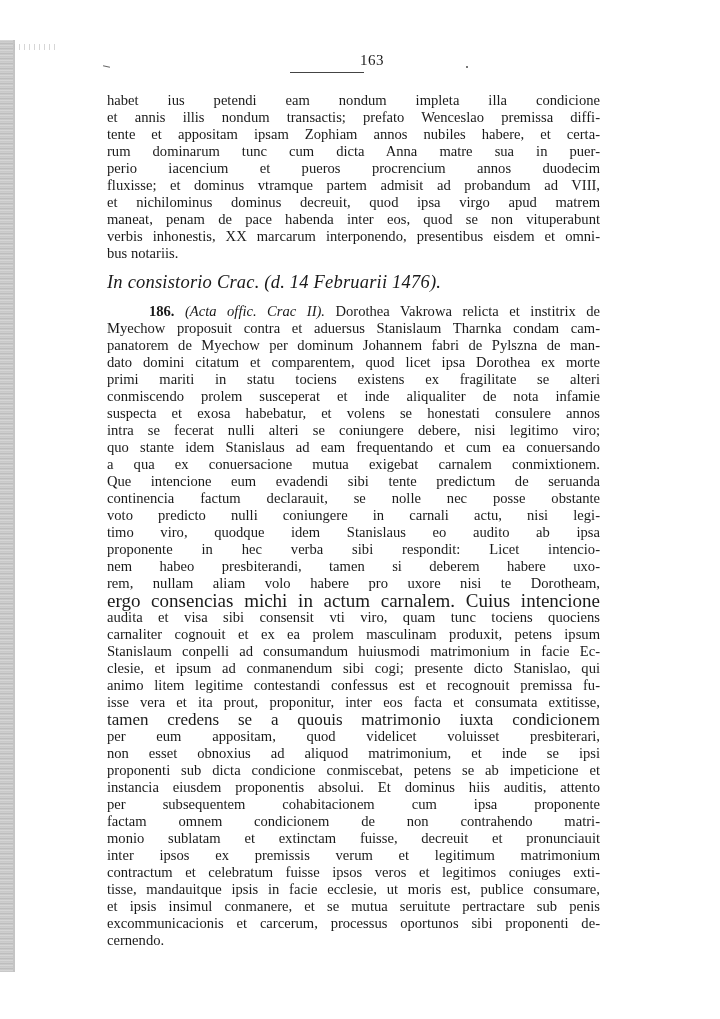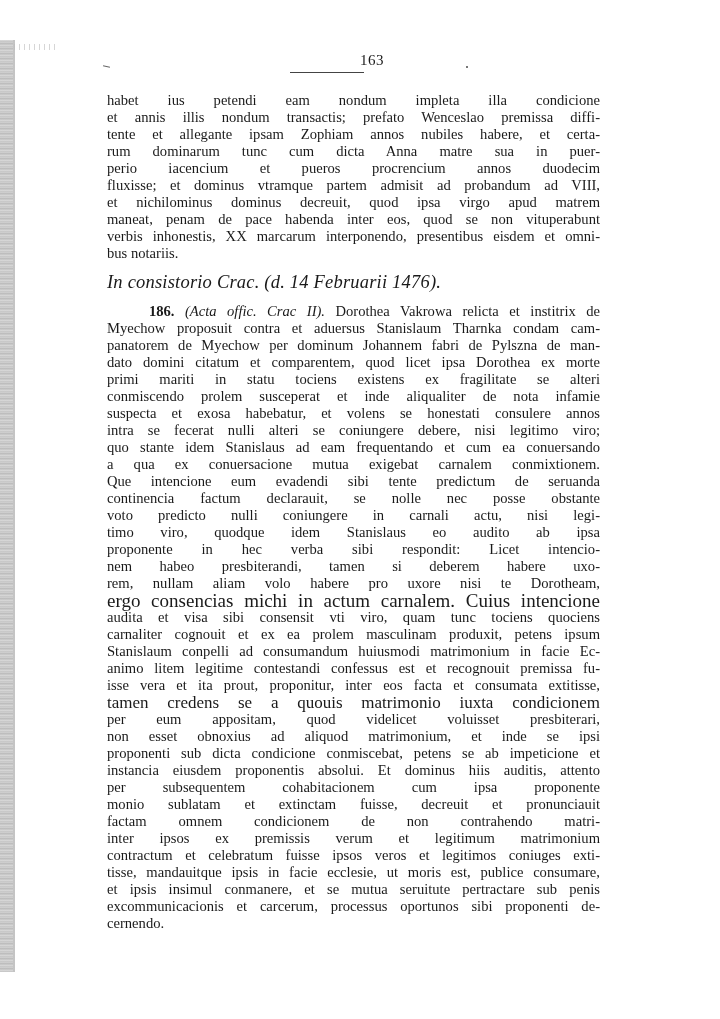--- a/index.html
+++ b/index.html
@@ -34,21 +34,21 @@
 <div class="speck-top"></div>
 
 <div class="page-number">163</div>
 <div class="page-rule"></div>
 <div class="mark-left"></div>
 <div class="mark-right"></div>
 
 <div class="text-block p1">
   <span class="line" style="font-size: 14.6px;">habet ius petendi eam nondum impleta illa condicione</span>
   <span class="line" style="font-size: 14.6px;">et annis illis nondum transactis; prefato Wenceslao premissa diffi-</span>
-  <span class="line" style="font-size: 14.6px;">tente et allegante ipsam Zophiam annos nubiles habere, et certa-</span>
+  <span class="line" style="font-size: 14.6px;">tente et appositam ipsam Zophiam annos nubiles habere, et certa-</span>
   <span class="line" style="font-size: 14.6px; font-family: Liberation Serif, serif;">rum dominarum tunc cum dicta Anna matre sua in puer-</span>
   <span class="line" style="font-size: 14.6px;">perio iacencium et pueros procrencium annos duodecim</span>
   <span class="line" style="font-size: 14.6px;">fluxisse; et dominus vtramque partem admisit ad probandum ad VIII,</span>
   <span class="line" style="font-size: 14.6px;">et nichilominus dominus decreuit, quod ipsa virgo apud matrem</span>
   <span class="line" style="font-size: 14.6px;">maneat, penam de pace habenda inter eos, quod se non vituperabunt</span>
   <span class="line" style="font-size: 14.6px;">verbis inhonestis, XX marcarum interponendo, presentibus eisdem et omni-</span>
   <span class="line last" style="font-size: 14.6px;">bus notariis.</span>
 </div>
 
 <div class="heading">In consistorio Crac. (d. 14 Februarii 1476).</div>
@@ -69,30 +69,31 @@
       <span class="line" style="font-size: 14.6px;">continencia factum declarauit, se nolle nec posse obstante</span>
       <span class="line" style="font-size: 14.6px;">voto predicto nulli coniungere in carnali actu, nisi legi-</span>
       <span class="line" style="font-size: 14.6px;">timo viro, quodque idem Stanislaus eo audito ab ipsa</span>
       <span class="line" style="font-size: 14.6px;">proponente in hec verba sibi respondit: Licet intencio-</span>
       <span class="line" style="font-size: 14.6px;">nem habeo presbiterandi, tamen si deberem habere uxo-</span>
       <span class="line" style="font-size: 14.6px;">rem, nullam aliam volo habere pro uxore nisi te Dorotheam,</span>
       <span class="line" style="font-size: 19px;">ergo consencias michi in actum carnalem. Cuius intencione</span>
       <span class="line" style="font-size: 14.6px;">audita et visa sibi consensit vti viro, quam tunc tociens quociens</span>
       <span class="line" style="font-size: 14.6px;">carnaliter cognouit et ex ea prolem masculinam produxit, petens ipsum</span>
       <span class="line" style="font-size: 14.6px;">Stanislaum conpelli ad consumandum huiusmodi matrimonium in facie Ec-</span>
+      <span class="line" style="font-size: 14.6px;">clesie, et ipsum ad conmanendum sibi cogi; presente dicto Stanislao, qui</span>
       <span class="line" style="font-size: 14.6px;">animo litem legitime contestandi confessus est et recognouit premissa fu-</span>
       <span class="line" style="font-size: 14.6px;">isse vera et ita prout, proponitur, inter eos facta et consumata extitisse,</span>
       <span class="line" style="font-size: 17px;">tamen credens se a quouis matrimonio iuxta condicionem</span>
       <span class="line" style="font-size: 14.6px;">per eum appositam, quod videlicet voluisset presbiterari,</span>
       <span class="line" style="font-size: 14.6px;">non esset obnoxius ad aliquod matrimonium, et inde se ipsi</span>
       <span class="line" style="font-size: 14.6px;">proponenti sub dicta condicione conmiscebat, petens se ab impeticione et</span>
       <span class="line" style="font-size: 14.6px;">instancia eiusdem proponentis absolui. Et dominus hiis auditis, attento</span>
       <span class="line" style="font-size: 14.6px;">per subsequentem cohabitacionem cum ipsa proponente</span>
+      <span class="line" style="font-size: 14.6px;">factam omnem condicionem de non contrahendo matri-</span>
       <span class="line" style="font-size: 14.6px;">monio sublatam et extinctam fuisse, decreuit et pronunciauit</span>
-      <span class="line" style="font-size: 14.6px;">factam omnem condicionem de non contrahendo matri-</span>
       <span class="line" style="font-size: 14.6px;">inter ipsos ex premissis verum et legitimum matrimonium</span>
       <span class="line" style="font-size: 14.6px;">contractum et celebratum fuisse ipsos veros et legitimos coniuges exti-</span>
       <span class="line" style="font-size: 14.6px;">tisse, mandauitque ipsis in facie ecclesie, ut moris est, publice consumare,</span>
       <span class="line" style="font-size: 14.6px;">et ipsis insimul conmanere, et se mutua seruitute pertractare sub penis</span>
       <span class="line" style="font-size: 14.6px;">excommunicacionis et carcerum, processus oportunos sibi proponenti de-</span>
       <span class="line last" style="font-size: 14.6px;">cernendo.</span>
     </div>
 </div>
 
 </body></html>

